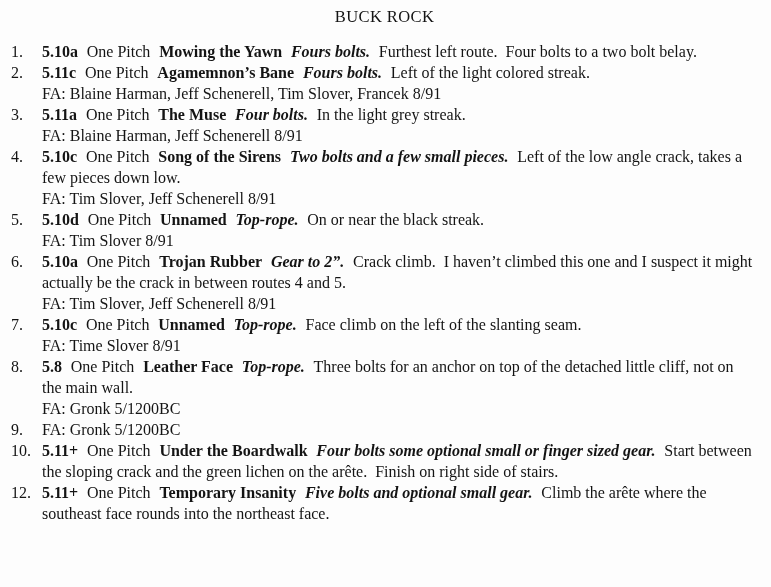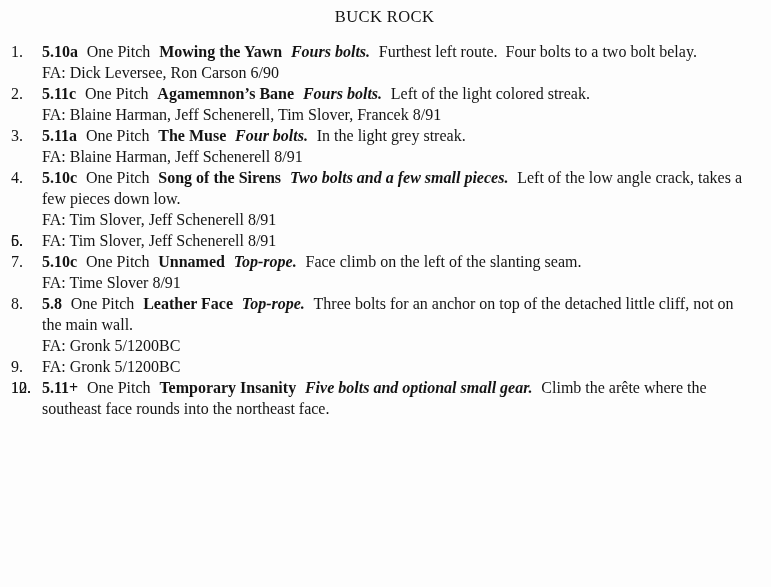--- a/index.html
+++ b/index.html
@@ -34,21 +34,20 @@
 </head>
 <body>
 
 <div class="page">
 
   <h1 class="doc-title">BUCK ROCK</h1>
 
   <div class="route">
     <span class="num">1.</span>
     <p class="line"><span class="seg grade">5.10a</span><span class="seg pitch">One Pitch</span><span class="seg rname">Mowing the Yawn</span><span class="seg gear">Fours bolts.</span><span class="desc">Furthest left route.  Four bolts to a two bolt belay.</span></p>
-    <p class="line fa">FA: Dick Leversee, Ron Carson 6/90</p>
   </div>
 
   <div class="route">
     <span class="num">2.</span>
     <p class="line"><span class="seg grade">5.11c</span><span class="seg pitch">One Pitch</span><span class="seg rname">Agamemnon’s Bane</span><span class="seg gear">Fours bolts.</span><span class="desc">Left of the light colored streak.</span></p>
     <p class="line fa">FA: Blaine Harman, Jeff Schenerell, Tim Slover, Francek 8/91</p>
   </div>
 
   <div class="route">
     <span class="num">3.</span>
@@ -57,24 +56,27 @@
   </div>
 
   <div class="route">
     <span class="num">4.</span>
     <p class="line"><span class="seg grade">5.10c</span><span class="seg pitch">One Pitch</span><span class="seg rname">Song of the Sirens</span><span class="seg gear">Two bolts and a few small pieces.</span><span class="desc">Left of the low angle crack, takes a few pieces down low.</span></p>
     <p class="line fa">FA: Tim Slover, Jeff Schenerell 8/91</p>
   </div>
 
   <div class="route">
     <span class="num">5.</span>
+    <p class="line"><span class="seg grade">5.10d</span><span class="seg pitch">One Pitch</span><span class="seg rname">Unnamed</span><span class="seg gear">Top-rope.</span><span class="desc">On or near the black streak.</span></p>
+    <p class="line fa">FA: Tim Slover 8/91</p>
   </div>
 
   <div class="route">
     <span class="num">6.</span>
+    <p class="line"><span class="seg grade">5.10a</span><span class="seg pitch">One Pitch</span><span class="seg rname">Trojan Rubber</span><span class="seg gear">Gear to 2”.</span><span class="desc">Crack climb.  I haven’t climbed this one and I suspect it might actually be the crack in between routes 4 and 5.</span></p>
     <p class="line fa">FA: Tim Slover, Jeff Schenerell 8/91</p>
   </div>
 
   <div class="route">
     <span class="num">7.</span>
     <p class="line"><span class="seg grade">5.10c</span><span class="seg pitch">One Pitch</span><span class="seg rname">Unnamed</span><span class="seg gear">Top-rope.</span><span class="desc">Face climb on the left of the slanting seam.</span></p>
     <p class="line fa">FA: Time Slover 8/91</p>
   </div>
 
   <div class="route">
@@ -83,20 +85,21 @@
     <p class="line fa">FA: Gronk 5/1200BC</p>
   </div>
 
   <div class="route">
     <span class="num">9.</span>
     <p class="line fa">FA: Gronk 5/1200BC</p>
   </div>
 
   <div class="route">
     <span class="num">10.</span>
+    <p class="line"><span class="seg grade">5.11+</span><span class="seg pitch">One Pitch</span><span class="seg rname">Under the Boardwalk</span><span class="seg gear">Four bolts some optional small or finger sized gear.</span><span class="desc">Start between the sloping crack and the green lichen on the arête.  Finish on right side of stairs.</span></p>
   </div>
 
   <div class="route">
     <span class="num">12.</span>
     <p class="line"><span class="seg grade">5.11+</span><span class="seg pitch">One Pitch</span><span class="seg rname">Temporary Insanity</span><span class="seg gear">Five bolts and optional small gear.</span><span class="desc">Climb the arête where the southeast face rounds into the northeast face.</span></p>
 
   </div>
 
 </div>
 

